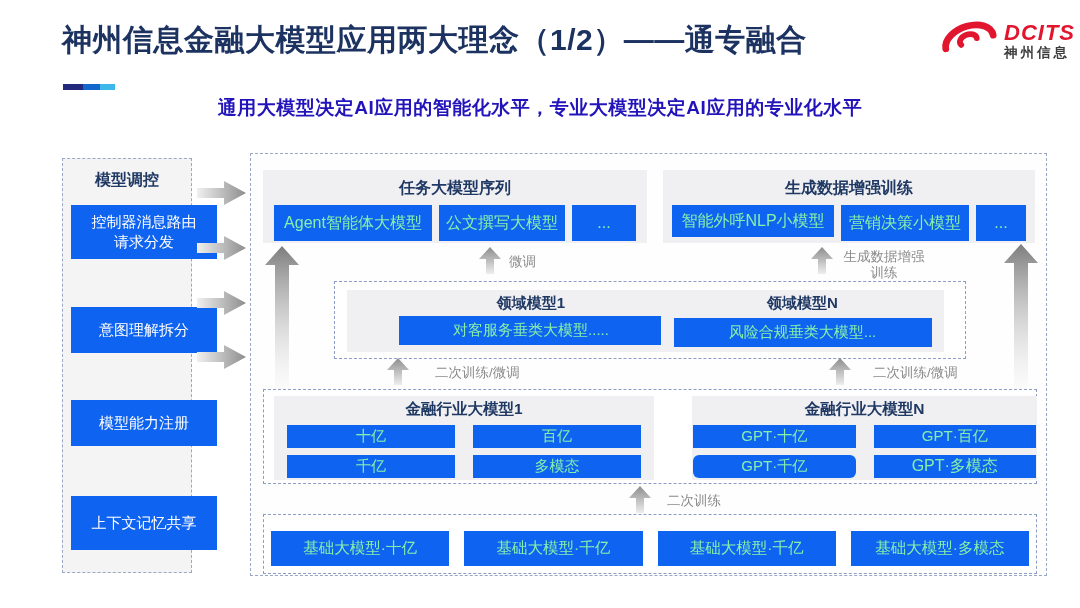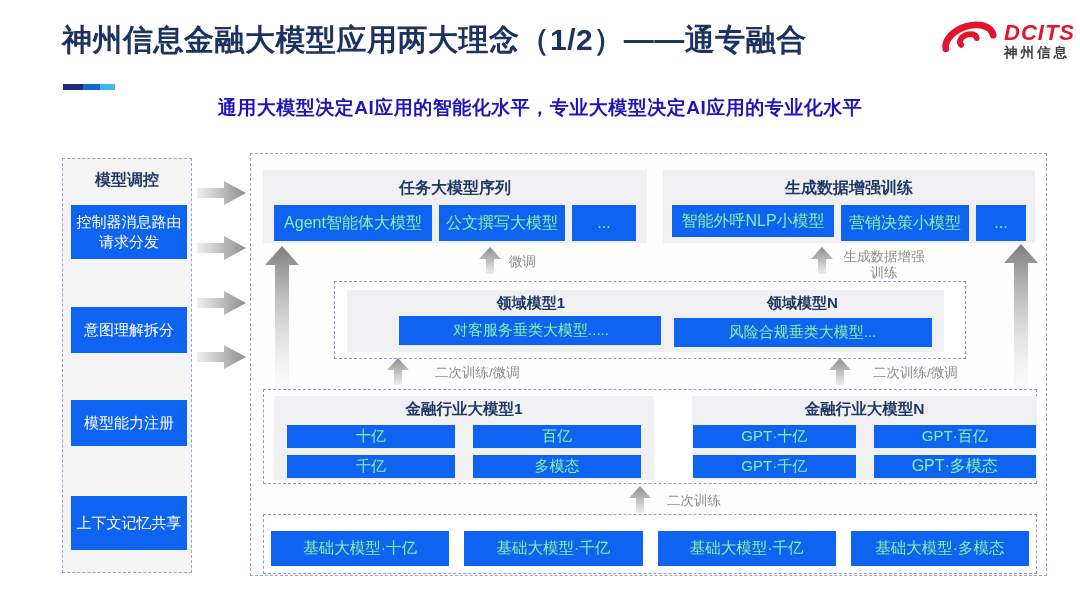--- a/index.html
+++ b/index.html
@@ -22,21 +22,21 @@
   .logo-text{display:flex;flex-direction:column;line-height:1.05;}
   .logo-brand{color:#e2152e;font-weight:bold;font-style:italic;font-size:22px;letter-spacing:1px;}
   .logo-cn{color:#3c3c3c;font-weight:bold;font-size:13.5px;letter-spacing:3px;margin-top:2px;}
 
   .sidebar{
     left:62px;top:158px;width:130px;height:415px;background:#f4f4f5;border:1px dashed #9aa7c5;box-sizing:border-box;
   }
   .sidebar-title{position:absolute;left:0;right:0;top:11px;text-align:center;font-size:16px;font-weight:bold;color:#1f3864;}
   .side-box{
     position:absolute;left:8px;width:112px;background:#0e63f0;color:#fff;font-size:15px;line-height:1.32;
-    display:flex;align-items:center;justify-content:center;text-align:center;padding:0 2px;
+    display:flex;align-items:center;justify-content:center;text-align:center;padding:0 17px;
   }
   .blue{background:#0e63f0;color:#86efac;display:flex;align-items:center;justify-content:center;text-align:center;}
   .outer{
     left:250px;top:153px;width:797px;height:423px;border:1px dashed #9aa7c5;box-sizing:border-box;background:#fefefe;
   }
   .panel{background:#f0f0f2;position:absolute;box-sizing:border-box;}
   .panel-title{text-align:center;font-weight:bold;color:#1f3864;}
   .row{display:flex;justify-content:center;}
   .dashedbox{position:absolute;border:1px dashed #8d9cc4;box-sizing:border-box;background:#fff;}
   .gray-label{position:absolute;color:#8a8a8a;font-size:13.5px;line-height:1.2;}
@@ -171,21 +171,21 @@
         <div class="blue" style="height:23px;font-size:15px;">百亿</div>
         <div class="blue" style="height:23px;font-size:15px;">千亿</div>
         <div class="blue" style="height:23px;font-size:15px;">多模态</div>
       </div>
     </div>
     <div class="panel" style="left:428px;top:6px;width:345px;height:84px;">
       <div class="panel-title" style="font-size:15.5px;margin-top:3px;">金融行业大模型N</div>
       <div style="display:grid;grid-template-columns:1fr 1fr;column-gap:18px;row-gap:7px;padding:5px 1px 0;">
         <div class="blue" style="height:23px;font-size:15px;">GPT·十亿</div>
         <div class="blue" style="height:23px;font-size:15px;">GPT·百亿</div>
-        <div class="blue" style="height:23px;font-size:15px;">GPT·千亿</div>
+        <div class="blue" style="height:23px;font-size:15px;border-radius:6px;">GPT·千亿</div>
         <div class="blue" style="height:23px;font-size:16px;">GPT·多模态</div>
       </div>
     </div>
   </div>
 
   <div class="arrow" style="left:378px;top:332px;"><svg width="22" height="27" viewBox="0 0 22 27">
         <path fill="url(#gUp)" d="M11 0 L22 12 H15 V27 H7 V12 H0 Z"></path>
       </svg></div>
   <div class="gray-label" style="left:416px;top:339px;">二次训练</div>
 

